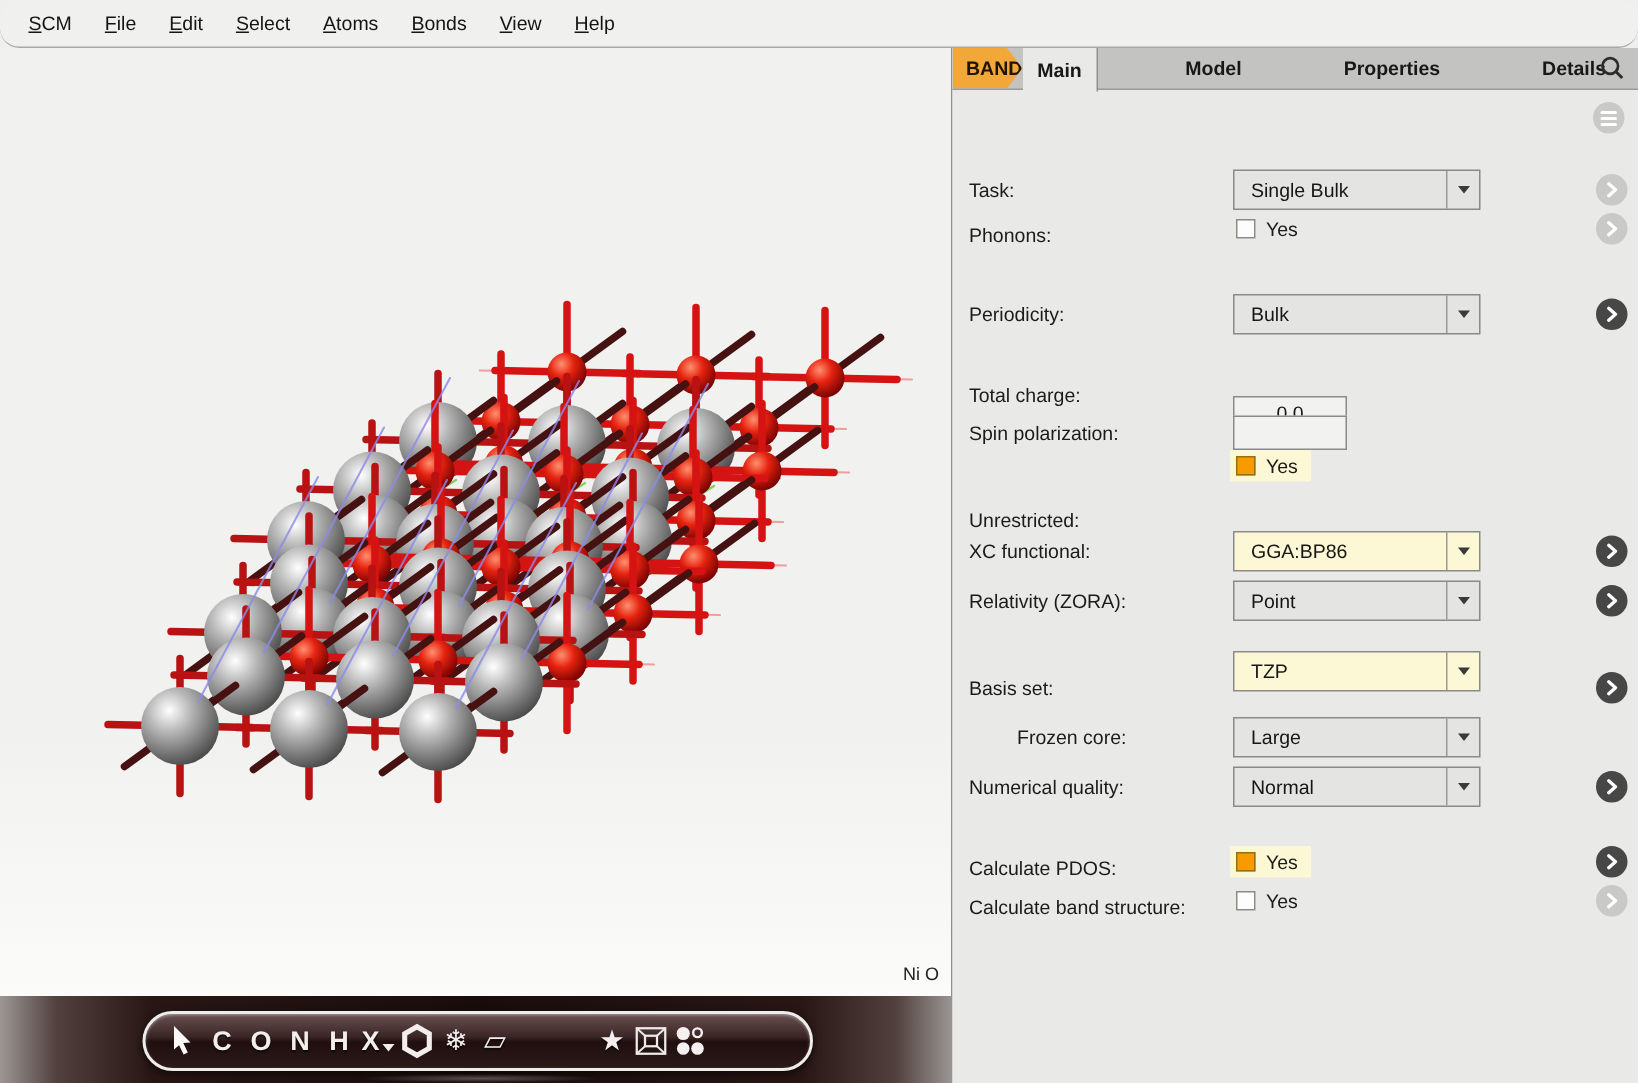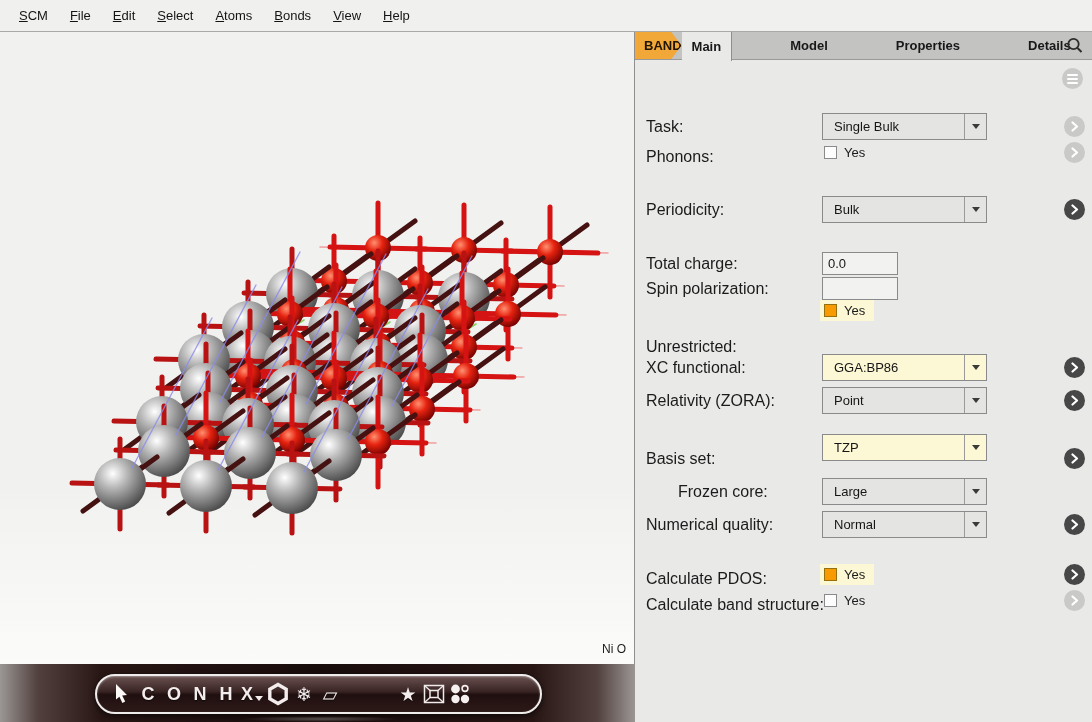--- a/index.html
+++ b/index.html
@@ -1,21 +1,21 @@
 <!DOCTYPE html>
 <html><head>
 <meta charset="utf-8">
 <style>
   html,body{margin:0;padding:0;background:#888;}
   *{box-sizing:border-box;font-family:"Liberation Sans",sans-serif;}
   #app{position:relative;width:1092px;height:722px;background:#efefee;overflow:hidden;}
 
   
   #menubar{position:absolute;left:0;top:0;width:1092px;height:32px;background:#f0f0ef;
-           border-bottom:1px solid #a9a9a9;display:flex;align-items:center;padding-left:8px;}
+           border-bottom:1px solid #a9a9a9;display:flex;align-items:center;padding-left:8px;border-radius:13px;}
   .menu-item{font-size:13px;color:#141414;padding:0 11px;cursor:default;}
   .menu-item u{text-decoration:underline;}
 
   
   #viewer{position:absolute;left:0;top:32px;width:635px;height:632px;
           background:linear-gradient(180deg,#f1f1f0 0%,#f1f1f0 72%,#fbfbfa 100%);
           border-right:1px solid #8f8f8f;}
   #scene{position:absolute;left:0;top:0;}
   #formula-label{position:absolute;right:8px;bottom:8px;font-size:12px;color:#1c1c1c;margin-top:20px;}
 
@@ -43,30 +43,30 @@
   #band-badge{position:relative;width:58px;background:#f2a838;display:flex;align-items:center;
           padding-left:9px;font-size:13px;font-weight:bold;color:#201400;
           clip-path:polygon(0 0,78% 0,100% 50%,78% 100%,0 100%);}
   .tab{display:flex;align-items:center;padding:0 10px;font-size:13px;font-weight:bold;color:#181818;cursor:default;}
   .tab.active{background:#e9e9e8;border-right:1px solid #8f8f8f;height:29px;}
   #search-btn{position:absolute;right:6px;top:3px;width:22px;height:22px;}
   #menu-circle{position:absolute;right:9px;top:36px;width:21px;height:21px;border-radius:50%;
           background:#c9c9c8;display:flex;flex-direction:column;justify-content:center;gap:2px;align-items:center;}
   #menu-circle span{display:block;width:11px;height:2px;background:#fff;border-radius:1px;}
 
-  .row-label{position:absolute;left:11px;font-size:16px;color:#1b1b1b;line-height:27px;white-space:nowrap;}
+  .row-label{position:absolute;left:11px;font-size:13px;color:#1b1b1b;line-height:27px;white-space:nowrap;}
   .dropdown{position:absolute;left:187px;width:165px;height:27px;border:1px solid #8a8a8a;
             background:#e4e4e3;display:flex;align-items:center;cursor:default;}
   .dropdown.hl{background:#fcf7d4;}
   .dropdown .val{flex:1;font-size:13px;color:#161616;padding-left:11px;white-space:nowrap;overflow:hidden;}
   .dropdown .arrow{width:22px;align-self:stretch;border-left:1px solid #9a9a9a;display:flex;align-items:center;justify-content:center;}
   .dropdown .arrow i{width:0;height:0;border-left:4px solid transparent;border-right:4px solid transparent;border-top:5px solid #3a3a3a;}
   .tinput{position:absolute;left:187px;width:76px;height:23px;border:1px solid #8a8a8a;background:#f2f2f1;
           font-size:13px;color:#141414;padding:0 5px;outline:none;}
-  .tinput.right{text-align:left;}
+  .tinput.right{text-align:center;margin-top:12px;}
   .cbwrap{position:absolute;left:185px;height:21px;display:flex;align-items:center;padding:0 9px 0 4px;justify-content:center;}
   .cbwrap.hl{background:#fcf7d4;}
   .cbox{width:13px;height:13px;border:1px solid #8a8a8a;background:#fdfdfd;margin-right:7px;}
   .cbox.checked{background:#f79b00;border:1px solid #96700f;}
   .cblabel{font-size:13px;color:#1b1b1b;}
   .chev{position:absolute;left:429px;width:21px;height:21px;border-radius:50%;display:flex;align-items:center;justify-content:center;}
   .chev.dark{background:#474747;}
   .chev.light{background:#c9c9c8;}
 </style>
 </head>

